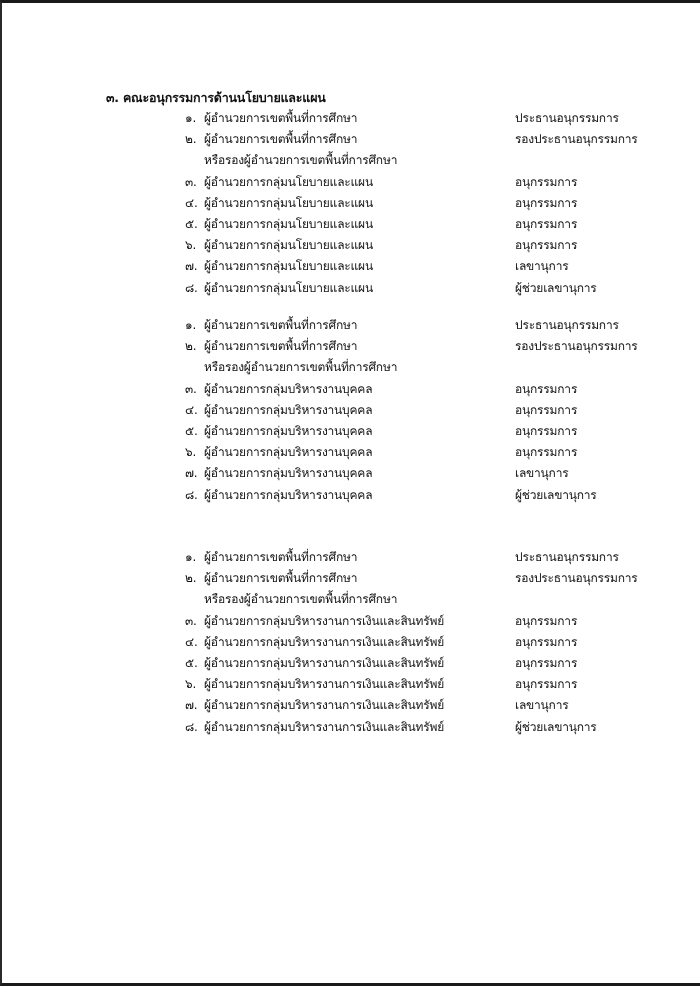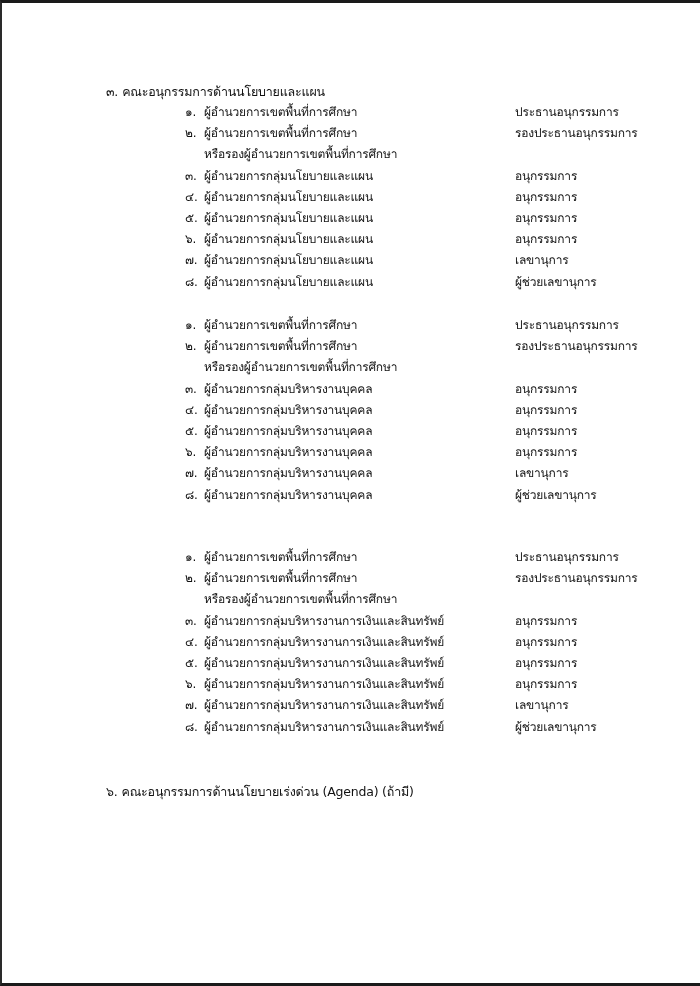--- a/index.html
+++ b/index.html
@@ -26,25 +26,26 @@
       border-bottom: 3px solid #1a1a1a;
       background: #ffffff;
     }
     .section {
       position: absolute;
       left: 104px;
       width: 560px;
     }
     .section-heading {
       font-size: 12.5px;
-      font-weight: normal;
+      font-weight: bold;
       height: 21px;
       line-height: 21px;
       white-space: nowrap;
       letter-spacing: -0.2px;
+      margin-top: 6px;
     }
     .heading-num { margin-right: 4px; }
     .member-row {
       position: relative;
       height: 21.2px;
       line-height: 21.2px;
       font-size: 12px;
       white-space: nowrap;
       letter-spacing: -0.2px;
     }
@@ -210,19 +211,14 @@
       <span class="member-title">ผู้อำนวยการกลุ่มบริหารงานการเงินและสินทรัพย์</span>
       <span class="member-role">เลขานุการ</span>
     </div>
     <div class="member-row">
       <span class="member-num">๘.</span>
       <span class="member-title">ผู้อำนวยการกลุ่มบริหารงานการเงินและสินทรัพย์</span>
       <span class="member-role">ผู้ช่วยเลขานุการ</span>
     </div>
   </div>
 
-  <div class="section" id="sec6">
-    <div class="section-heading">
-      <span class="heading-num">๖.</span><span>คณะอนุกรรมการด้านนโยบายเร่งด่วน (Agenda)  (ถ้ามี)</span>
-    </div>
-  </div>
 
 </div>
 
 </body></html>

